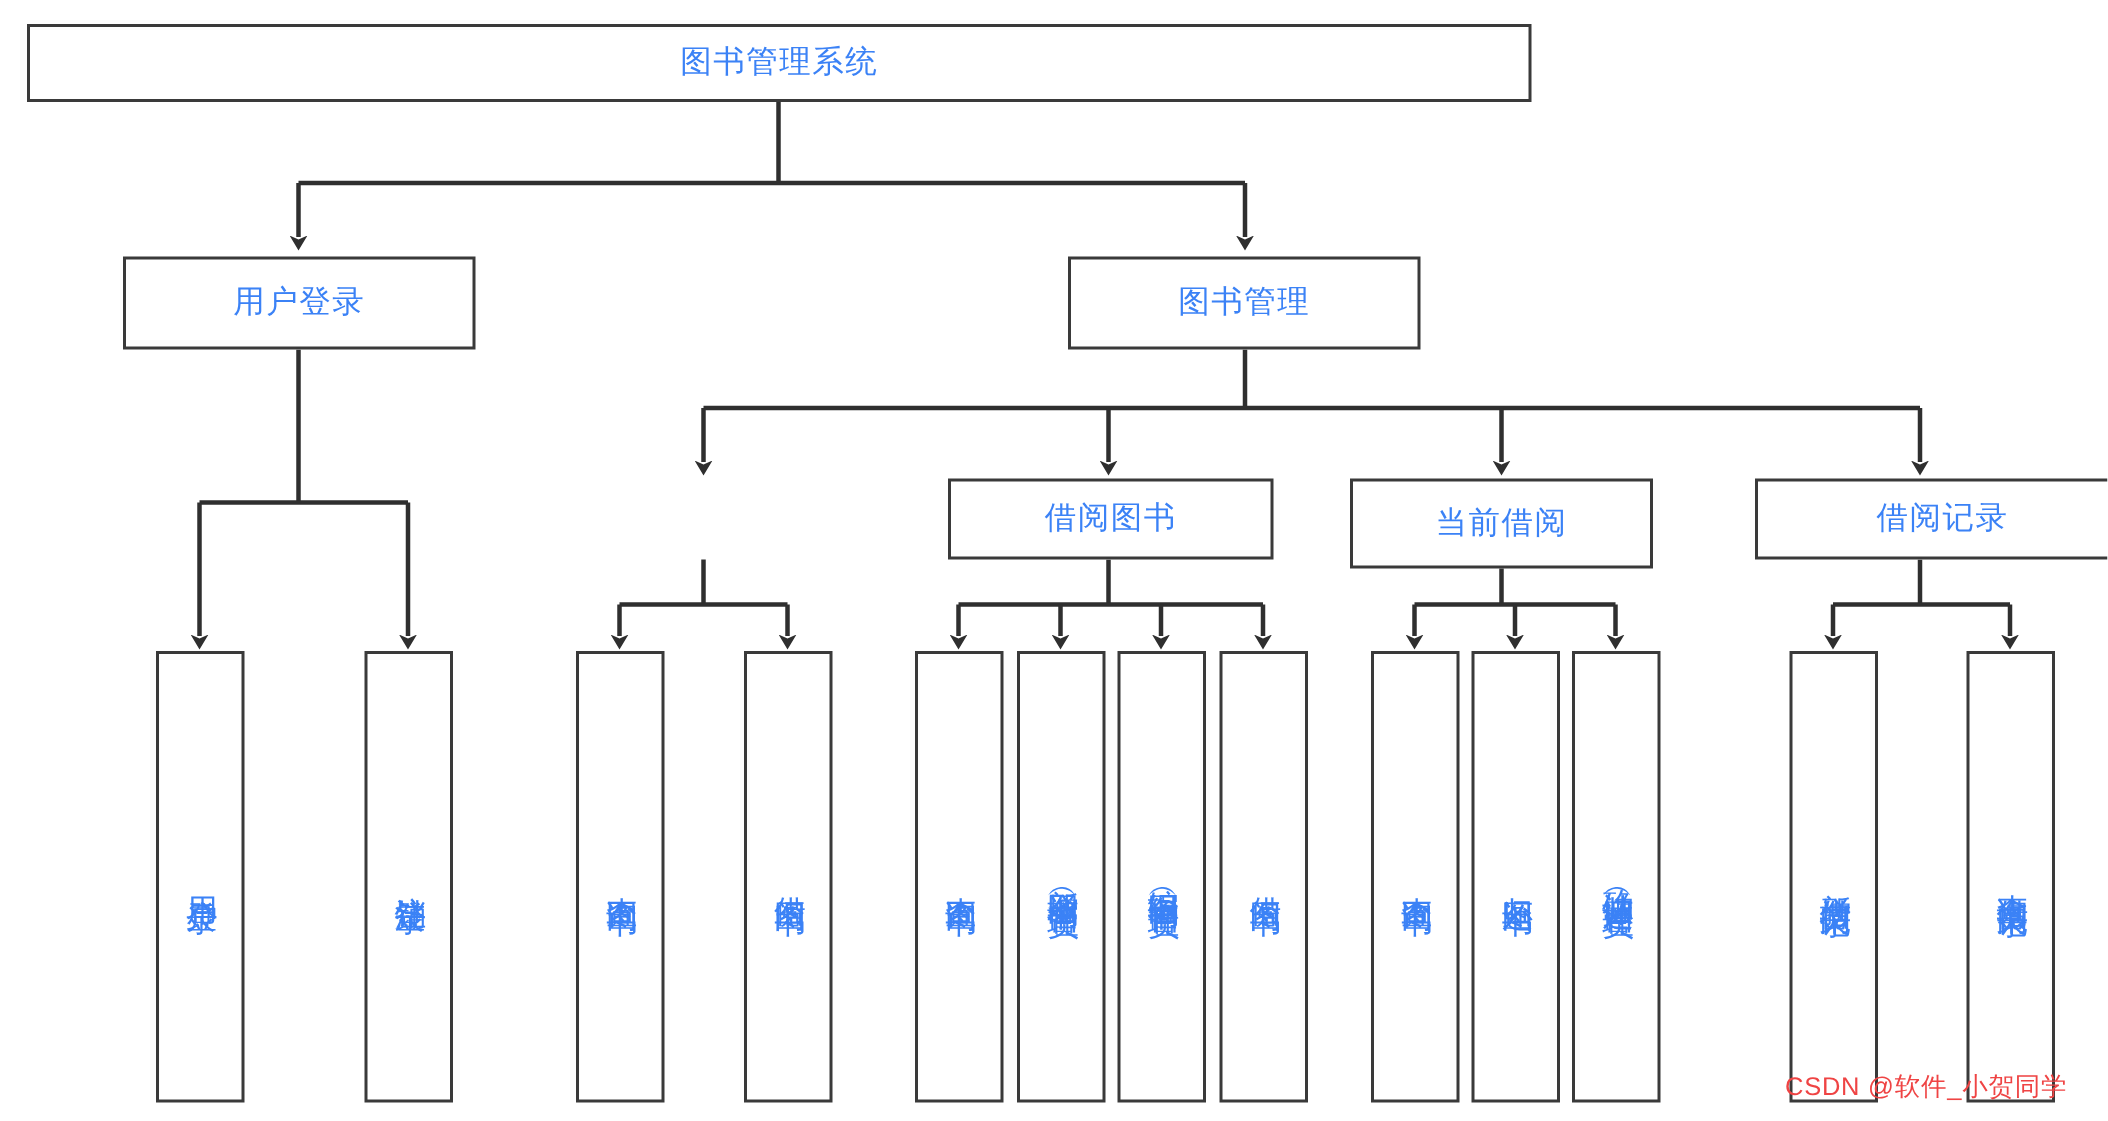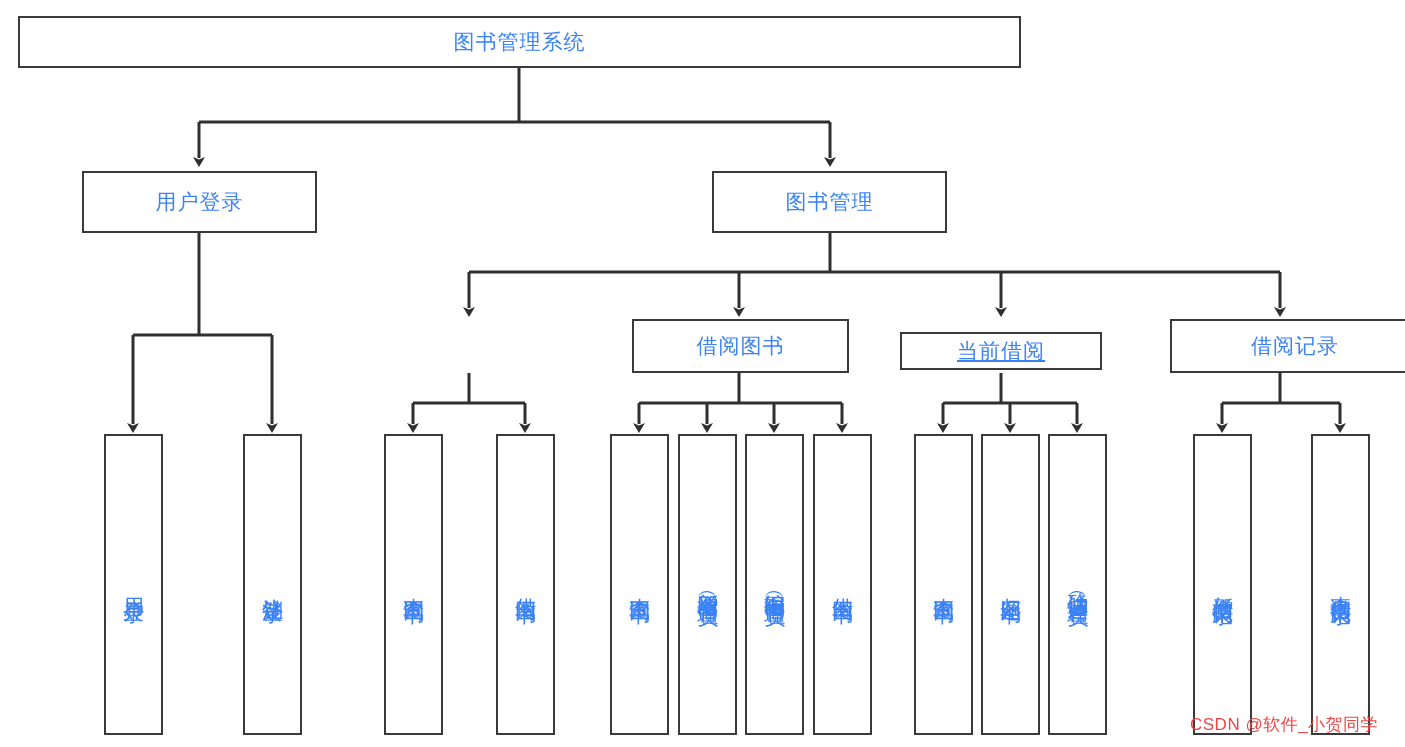--- a/index.html
+++ b/index.html
@@ -128,21 +128,21 @@
   <div class="node h" style="left:82px; top:171px; width:235px; height:62px;">
     <span class="txt">用户登录</span>
   </div>
   <div class="node h" style="left:712px; top:171px; width:235px; height:62px;justify-content:center;">
     <span class="txt">图书管理</span>
   </div>
 
   <div class="node h" style="left:632px; top:319px; width:217px; height:54px;">
     <span class="txt">借阅图书</span>
   </div>
-  <div class="node h" style="left:900px; top:332px; width:202px; height:38px;text-decoration:underline;">
+  <div class="node h" style="left:900px; top:319px; width:202px; height:60px;">
     <span class="txt">当前借阅</span>
   </div>
   <div class="node h" style="left:1170px; top:319px; width:250px; height:54px;">
     <span class="txt">借阅记录</span>
   </div>
 
   <div class="node v" style="left:104px; top:434px; width:59px; height:301px;">
     <span class="txt">用户登录</span>
   </div>
   <div class="node v" style="left:243px; top:434px; width:59px; height:301px;">

